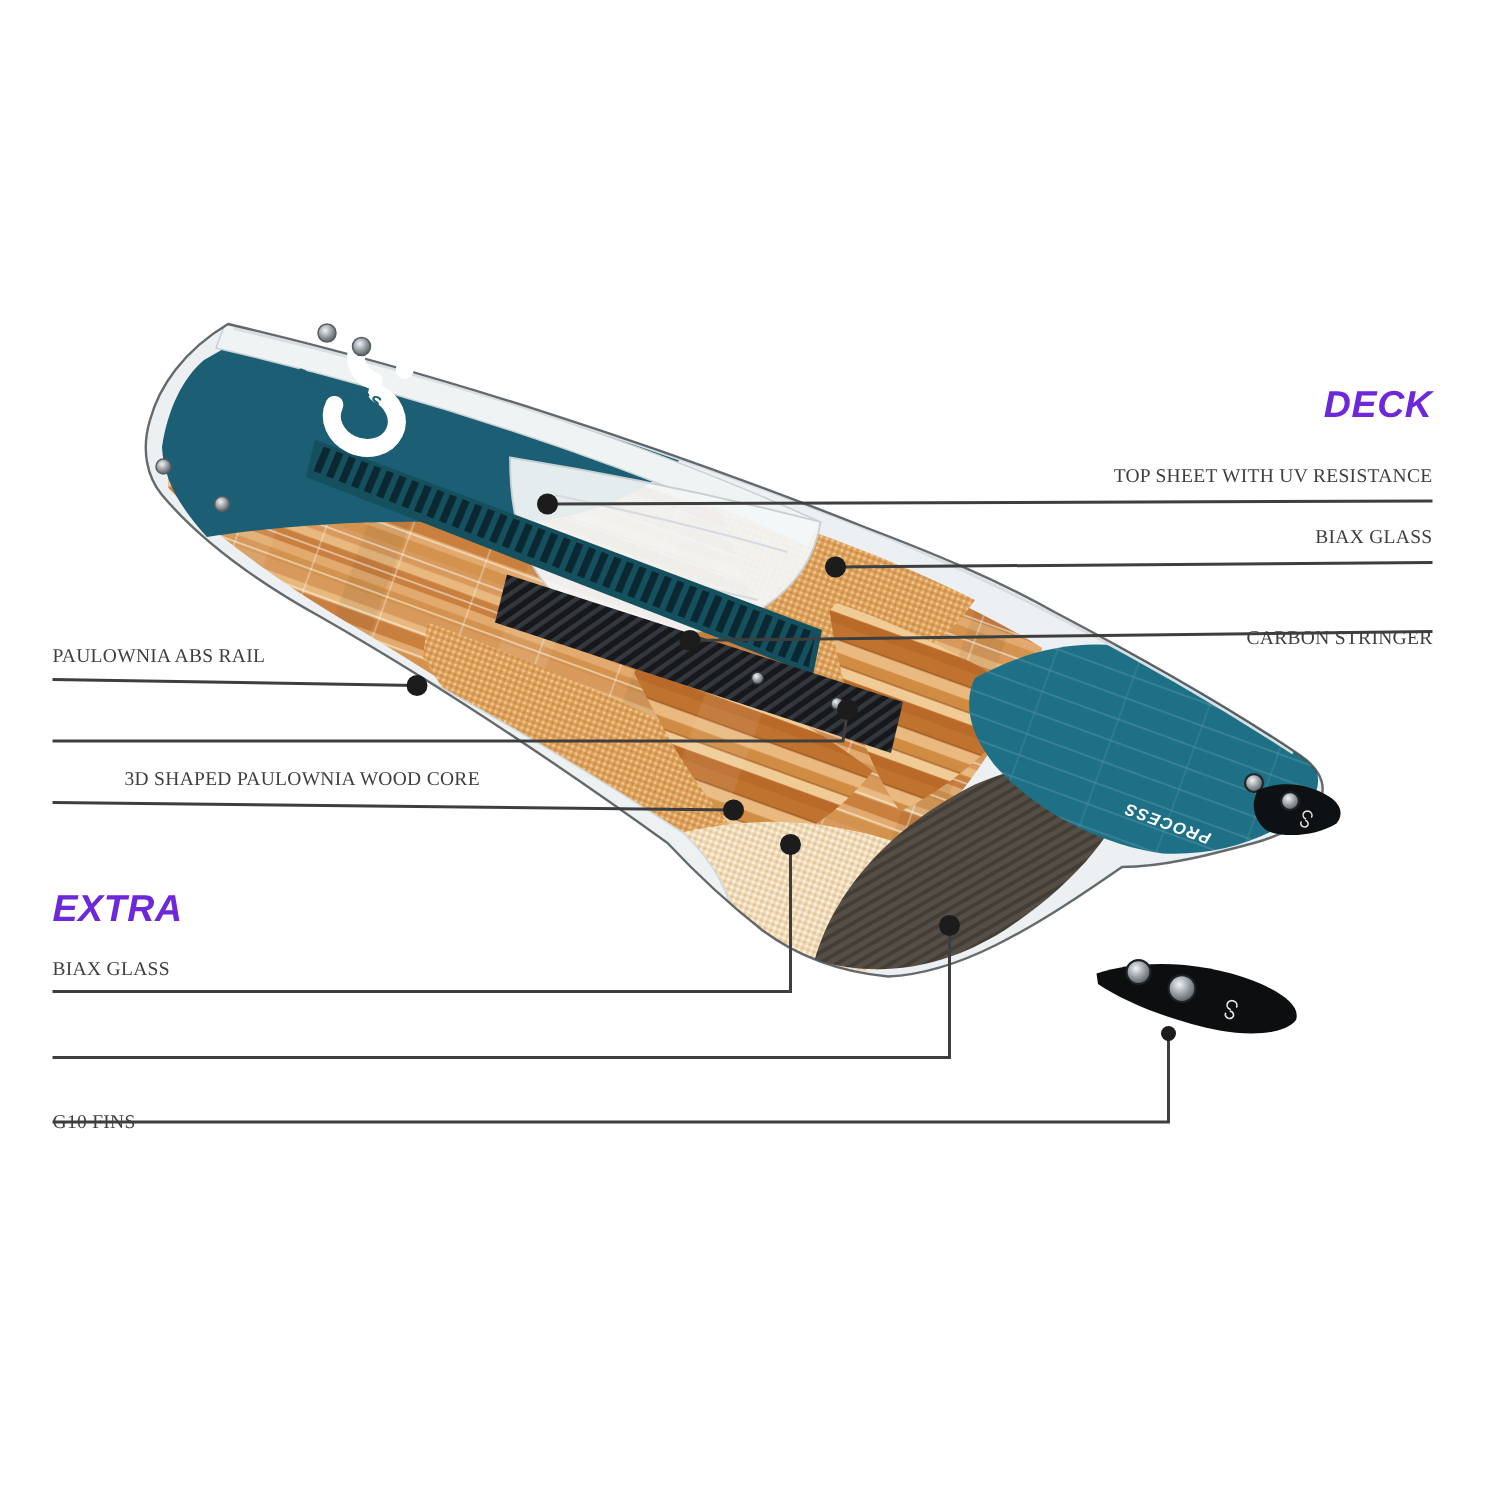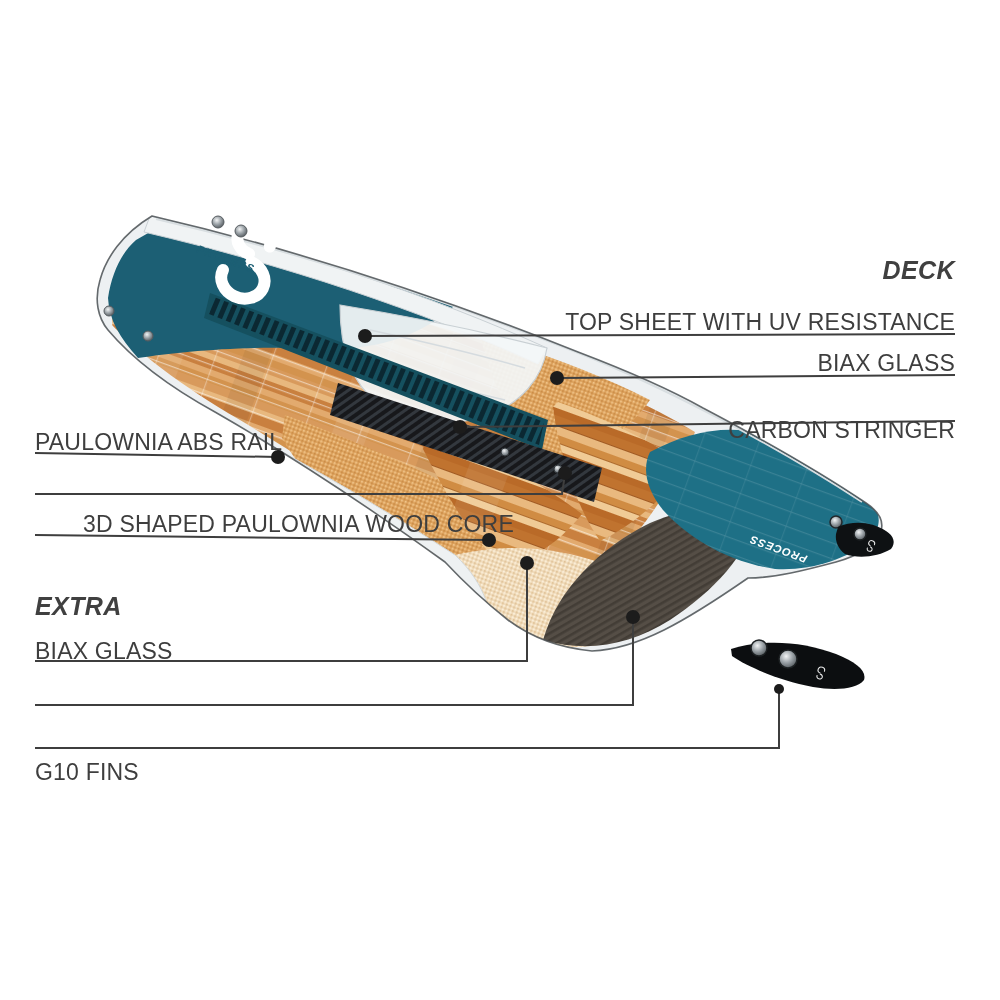--- a/index.html
+++ b/index.html
@@ -1,22 +1,22 @@
 <!DOCTYPE html>
 <html><head>
 <meta charset="utf-8">
 <style>
   html,body{margin:0;padding:0;background:#fff;}
   #stage{position:relative;width:1000px;height:1000px;background:#ffffff;overflow:hidden;
          font-family:"Liberation Sans",sans-serif;}
   svg{position:absolute;left:0;top:0;}
-  .lbl{position:absolute;font-size:23px;line-height:1.1;color:#3e3e3e;letter-spacing:.2px;
-       white-space:nowrap;}
+  .lbl{position:absolute;font-size:13px;line-height:1.1;color:#3e3e3e;letter-spacing:.2px;
+       white-space:nowrap;font-family:Liberation Serif, serif;}
   .lbl.right{text-align:right;}
-  .hd{position:absolute;font-size:25px;font-weight:bold;font-style:italic;color:#404040;
+  .hd{position:absolute;font-size:25px;font-weight:bold;font-style:italic;color:#6d28d9;
       letter-spacing:.4px;white-space:nowrap;}
 </style>
 </head>
 <body>
 
 <div id="stage">
 
   <svg width="1000" height="1000" viewBox="0 0 1000 1000">
     <defs>
       <pattern id="woodPat" patternUnits="userSpaceOnUse" width="200" height="36" patternTransform="rotate(20)">
@@ -234,14 +234,14 @@
   <div class="lbl right" style="right:45px;top:310px;">TOP SHEET WITH UV RESISTANCE</div>
   <div class="lbl right" style="right:45px;top:351px;">BIAX GLASS</div>
   <div class="lbl right" style="right:45px;top:418px;text-align:center;">CARBON STRINGER</div>
 
   <div class="lbl" style="left:35px;top:430px;">PAULOWNIA ABS RAIL</div>
   <div class="lbl" style="left:35px;top:512px;margin-left:48px;">3D SHAPED PAULOWNIA WOOD CORE</div>
 
   <div class="hd" style="left:35px;top:592px;">EXTRA</div>
 
   <div class="lbl" style="left:35px;top:639px;">BIAX GLASS</div>
-  <div class="lbl" style="left:35px;top:760px;">G10 FINS</div>
+  <div class="lbl" style="left:35px;top:741px;">G10 FINS</div>
 </div>
 
 </body></html>

